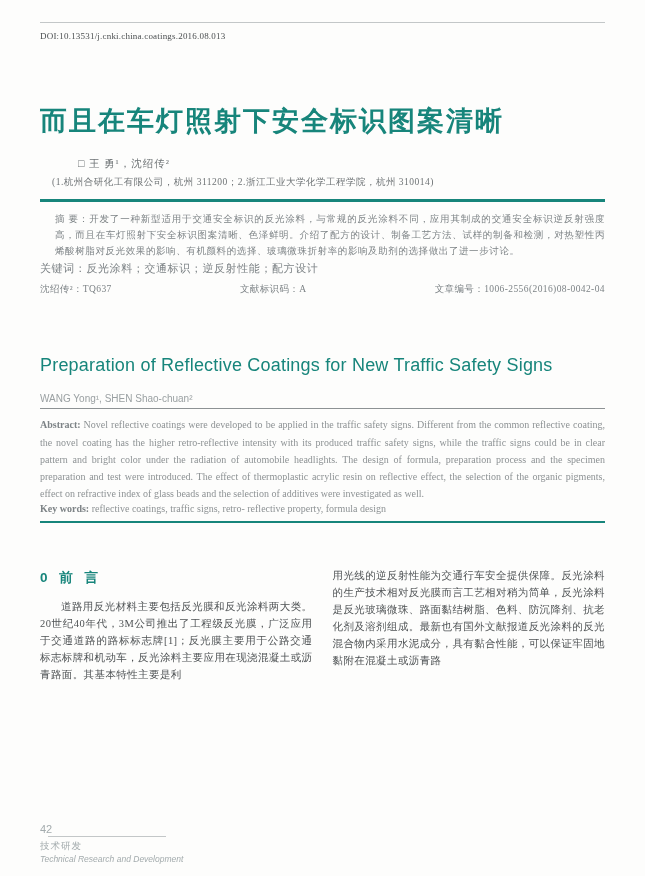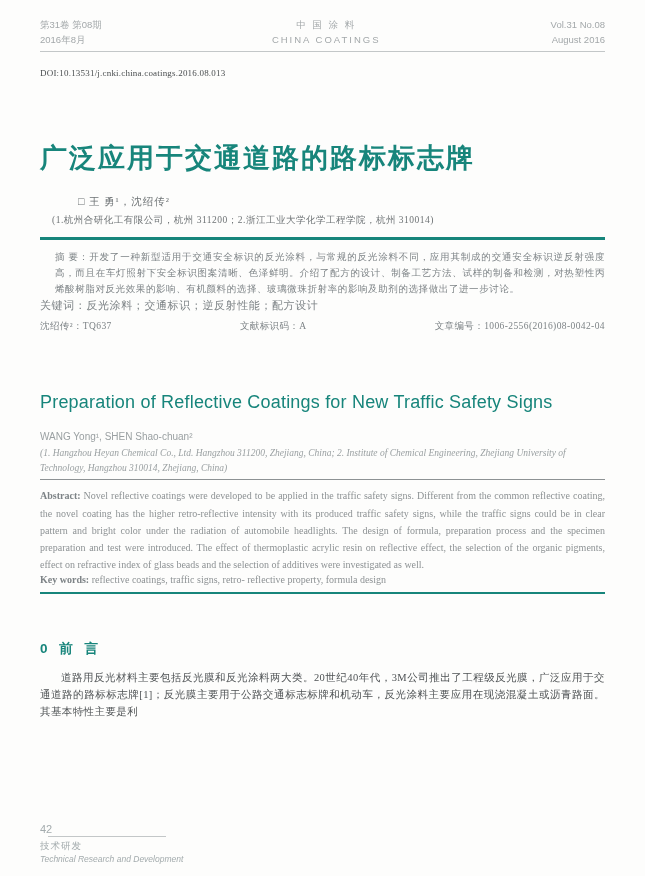--- a/index.html
+++ b/index.html
@@ -15,21 +15,21 @@
     overflow:hidden;
   }
   
   .jheader{display:flex;justify-content:space-between;align-items:flex-start;
     font-family:"Liberation Sans", sans-serif;
     font-size:9.5px;line-height:1.55;color:#a3a8aa;}
   .jheader .col{white-space:pre-line;}
   .jheader .col.center{text-align:center;letter-spacing:2px;}
   .jheader .col.right{text-align:right;}
   .header-rule{height:1px;background:#c3c7c8;margin-top:4px;}
-  .doi{margin-top:16px;font-size:9px;color:#4a4e50;letter-spacing:.2px;}
+  .doi{margin-top:8px;font-size:9px;color:#4a4e50;letter-spacing:.2px;}
 
   
   .cn-title{
     margin-top:62px;
     font-family:"Liberation Sans", sans-serif;
     font-weight:bold;font-size:27px;letter-spacing:2px;
     color:#17857b;
   }
   .cn-authors{margin-top:14px;font-size:10.5px;color:#6e7375;letter-spacing:1px;padding-left:38px;}
   .cn-affil{margin-top:5px;padding-left:12px;font-size:9.5px;color:#6e7375;letter-spacing:.5px;}
@@ -85,66 +85,60 @@
   .pfooter .pageno{font-size:11px;}
   .pfooter .foot-rule{width:118px;height:1px;background:#c3c7c8;margin:1px 0 3px 8px;}
   .pfooter .col-cn{font-size:9.5px;letter-spacing:1px;}
   .pfooter .col-en{font-size:8.5px;margin-top:1px;font-style:italic;}
 </style>
 </head>
 <body>
 
 <div class="page">
 
-  <div class="jheader">
-    <div class="col left">第31卷 第08期
-2016年8月</div>
-    <div class="col center">中 国 涂 料
-CHINA COATINGS</div>
-    <div class="col right">Vol.31  No.08
-August  2016</div>
-  </div>
   <div class="header-rule"></div>
   <div class="doi">DOI:10.13531/j.cnki.china.coatings.2016.08.013</div>
 
-  <h1 class="cn-title">广泛应用于交通道路的路标标志牌</h1>
+  <h1 class="cn-title">而且在车灯照射下安全标识图案清晰</h1>
   <div class="cn-authors">□ 王  勇¹，沈绍传²</div>
   <div class="cn-affil">(1.杭州合研化工有限公司，杭州  311200；2.浙江工业大学化学工程学院，杭州  310014)</div>
   <div class="teal-rule-thick"></div>
 
   <div class="cn-abstract">
     <span class="lbl">摘  要：</span><span>开发了一种新型适用于交通安全标识的反光涂料，与常规的反光涂料不同，应用其制成的交通安全标识逆反射强度高，而且在车灯照射下安全标识图案清晰、色泽鲜明。介绍了配方的设计、制备工艺方法、试样的制备和检测，对热塑性丙烯酸树脂对反光效果的影响、有机颜料的选择、玻璃微珠折射率的影响及助剂的选择做出了进一步讨论。</span>
   </div>
   <div class="cn-keywords">
     <span class="lbl">关键词：</span><span>反光涂料；交通标识；逆反射性能；配方设计</span>
   </div>
   <div class="cn-meta">
     <span>沈绍传²：TQ637</span>
     <span>文献标识码：A</span>
     <span>文章编号：1006-2556(2016)08-0042-04</span>
   </div>
 
   <h2 class="en-title">Preparation of Reflective Coatings for New Traffic Safety Signs</h2>
   <div class="en-authors">WANG Yong¹, SHEN Shao-chuan²</div>
-  <div class="en-affil">(1. Hangzhou Heyan Chemical Co., Ltd. Hangzhou 311200, Zhejiang, China; 2. Institute of Chemical Engineering, Zhejiang University of Technology, Hangzhou 310014, Zhejiang, China)</div>
   <div class="gray-rule"></div>
 
   <div class="en-abstract">
     <span class="lbl">Abstract:</span><span> Novel reflective coatings were developed to be applied in the traffic safety signs. Different from the common reflective coating, the novel coating has the higher retro-reflective intensity with its produced traffic safety signs, while the traffic signs could be in clear pattern and bright color under the radiation of automobile headlights. The design of formula, preparation process and the specimen preparation and test were introduced. The effect of thermoplastic acrylic resin on reflective effect, the selection of the organic pigments, effect on refractive index of glass beads and the selection of additives were investigated as well.</span>
   </div>
   <div class="en-keywords">
     <span class="lbl">Key words:</span><span> reflective coatings, traffic signs, retro- reflective property, formula design</span>
   </div>
   <div class="teal-rule-thin"></div>
 
   <div class="body-cols">
     <div class="bcol">
       <div class="sec-head">0  前  言</div>
       <p class="ind">道路用反光材料主要包括反光膜和反光涂料两大类。20世纪40年代，3M公司推出了工程级反光膜，广泛应用于交通道路的路标标志牌[1]；反光膜主要用于公路交通标志标牌和机动车，反光涂料主要应用在现浇混凝土或沥青路面。其基本特性主要是利</p>
     </div>
+    <div class="bcol">
+      <p>用光线的逆反射性能为交通行车安全提供保障。反光涂料的生产技术相对反光膜而言工艺相对稍为简单，反光涂料是反光玻璃微珠、路面黏结树脂、色料、防沉降剂、抗老化剂及溶剂组成。最新也有国外文献报道反光涂料的反光混合物内采用水泥成分，具有黏合性能，可以保证牢固地黏附在混凝土或沥青路</p>
+    </div>
   </div>
 
 
   <div class="pfooter">
     <div class="pageno">42</div>
     <div class="foot-rule"></div>
     <div class="col-cn">技术研发</div>
     <div class="col-en">Technical Research and Development</div>
   </div>
 

